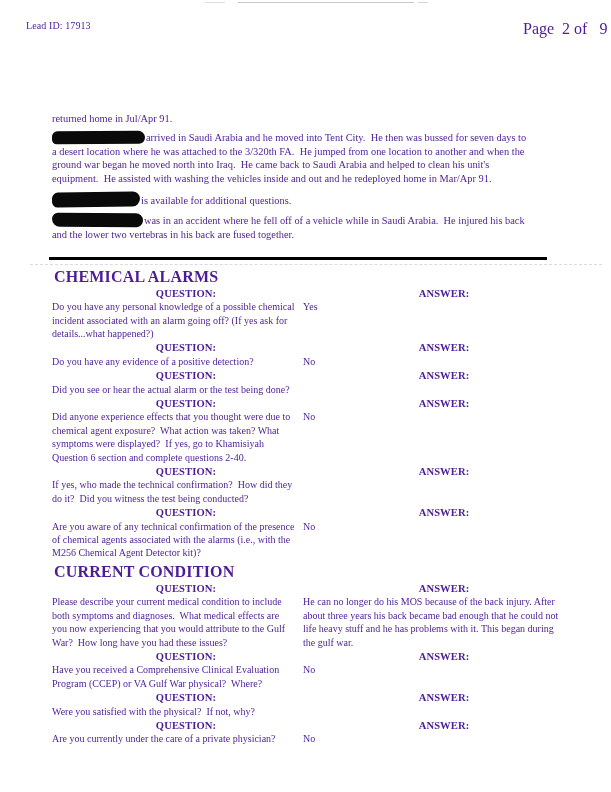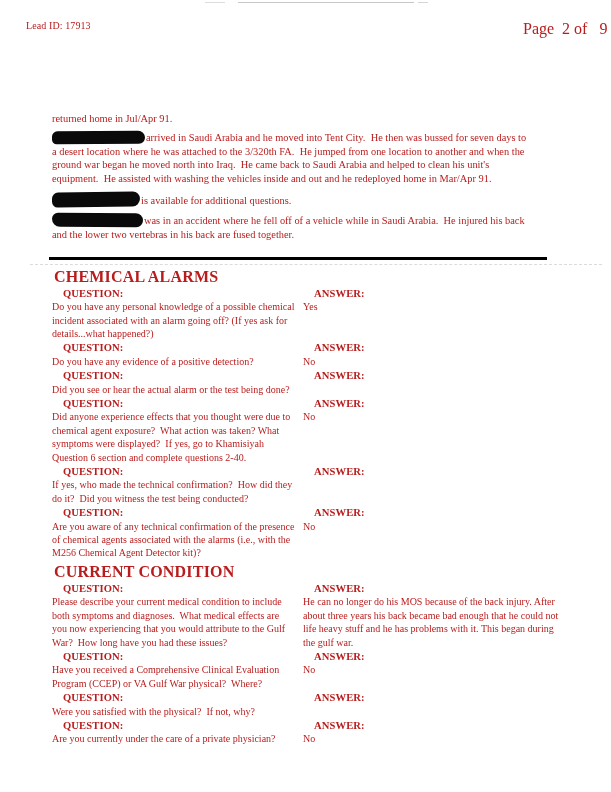--- a/index.html
+++ b/index.html
@@ -1,21 +1,21 @@
 <!DOCTYPE html>
 <html><head>
 <meta charset="utf-8">
 <style>
   html,body{margin:0;padding:0;background:#ffffff;}
   .page{
     position:relative;
     width:611px;height:792px;
     background:#ffffff;
     font-family:"Liberation Serif","DejaVu Serif",serif;
-    color:#b91c1c;
+    color:#4c1d95;
     overflow:hidden;
   }
   
   .artifact-a{position:absolute;top:2px;left:238px;width:176px;border-top:1px solid #b9b9b9;opacity:.8;}
   .artifact-b{position:absolute;top:2px;left:205px;width:20px;border-top:1px solid #cfcfcf;opacity:.7;}
   .artifact-c{position:absolute;top:2px;left:418px;width:10px;border-top:1px solid #c4c4c4;opacity:.7;}
 
   .hdr-left{position:absolute;top:20px;left:26px;font-size:10px;letter-spacing:.1px;}
   .hdr-right{position:absolute;top:20px;left:523px;font-size:16px;white-space:pre;}
 
@@ -27,21 +27,21 @@
   .redact{display:inline-block;background:#0a0a0a;height:13px;vertical-align:-3px;margin-right:1px;}
   .redact.r1{width:93px;border-radius:7px 9px 8px 6px;transform:rotate(-.4deg);}
   .redact.r2{width:91px;height:14px;border-radius:9px 11px 10px 12px;transform:rotate(.3deg);}
   .redact.r3{width:88px;height:15px;border-radius:11px 13px 14px 10px;transform:rotate(-.8deg);}
 
   .divider{height:2.5px;background:#000;width:498px;margin:16px 0 0 -3px;}
   .scan-dash{border-top:1px dashed #cdcdcd;width:572px;margin:4px 0 0 -22px;opacity:.7;}
 
   .section-title{font-weight:bold;font-size:16px;line-height:14px;margin:5px 0 3px 2px;letter-spacing:.2px;}
   .qa{display:grid;grid-template-columns:251px 265px;margin-bottom:1px;}
-  .lbl{font-weight:bold;font-size:10.6px;line-height:13.4px;margin-left:11px;letter-spacing:.1px;}
+  .lbl{font-weight:bold;font-size:10.6px;line-height:13.4px;margin-left:17px;letter-spacing:.1px;text-align:center;}
   .q-text,.a-text{font-size:10px;line-height:13.4px;white-space:pre-wrap;}
   .q-text{padding-right:8px;}
 </style>
 </head>
 <body>
 
 <div class="page">
 
   <div class="artifact-a"></div>
   <div class="artifact-b"></div>

